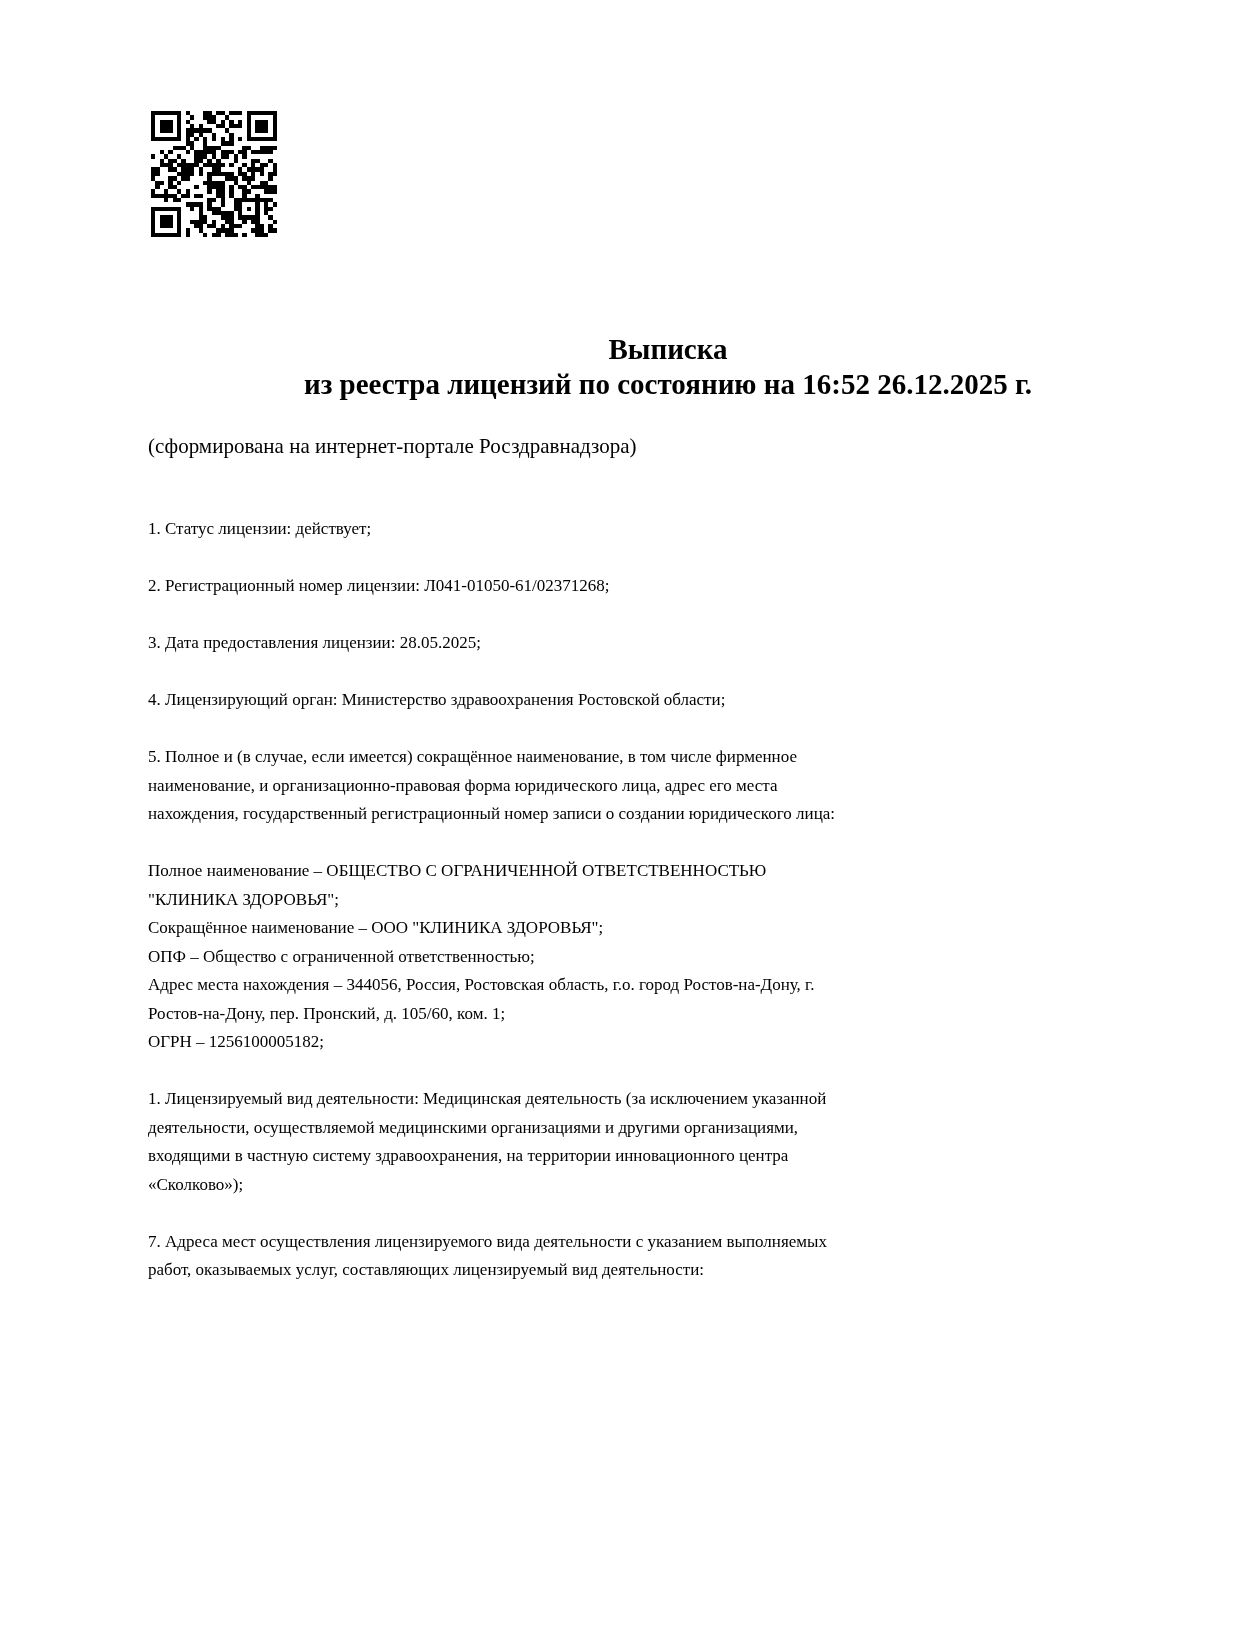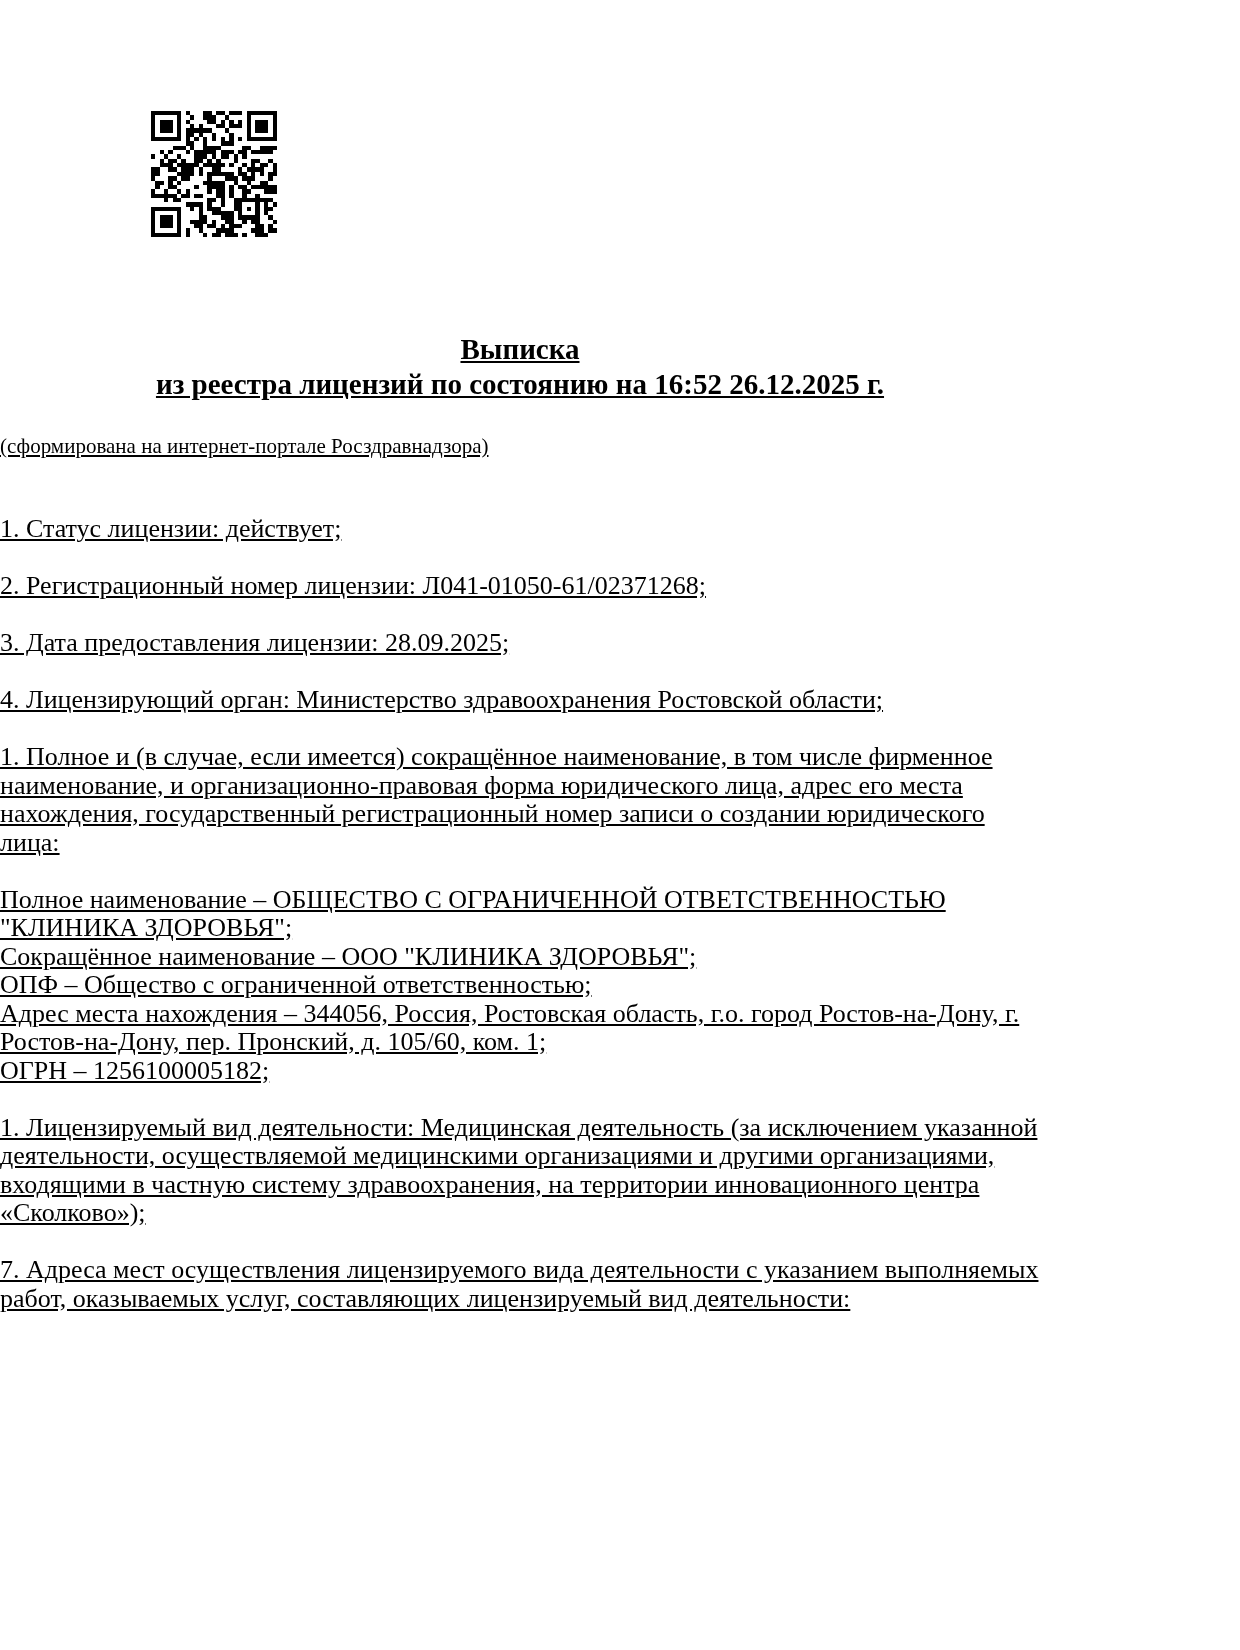--- a/index.html
+++ b/index.html
@@ -12,40 +12,40 @@
     font-family: "Liberation Serif", serif;
     color: #000000;
   }
   .qr-wrap {
     margin: 111px 0 0 151px;
     width: 126px;
     height: 126px;
   }
   .qr-wrap svg { display: block; width: 126px; height: 126px; shape-rendering: crispEdges; }
   .content {
+    margin-left: 148px;
     width: 1040px;
-    text-decoration: underline;
   }
   .doc-title {
     margin: 95px 0 0 0;
     font-size: 29px;
     line-height: 35px;
     font-weight: bold;
     text-align: center;
     white-space: pre-line;
   }
   .doc-subtitle {
     margin: 32px 0 0 0;
     font-size: 21px;
     line-height: 24px;
     text-align: left;
   }
   .content p {
     margin: 28.5px 0 0 0;
-    font-size: 26px;
+    font-size: 17px;
     line-height: 28.5px;
     white-space: pre-line;
   }
   .content p.first { margin-top: 57px; }
 </style>
 </head>
 <body>
 
 <div class="page">
 
@@ -490,25 +490,25 @@
 
     <h1 class="doc-title">Выписка
 из реестра лицензий по состоянию на 16:52 26.12.2025 г.</h1>
 
     <div class="doc-subtitle">(сформирована на интернет-портале Росздравнадзора)</div>
 
     <p class="first">1. Статус лицензии: действует;</p>
 
     <p>2. Регистрационный номер лицензии: Л041-01050-61/02371268;</p>
 
-    <p>3. Дата предоставления лицензии: 28.09.2025;</p>
+    <p>3. Дата предоставления лицензии: 28.05.2025;</p>
 
     <p>4. Лицензирующий орган: Министерство здравоохранения Ростовской области;</p>
 
-    <p>1. Полное и (в случае, если имеется) сокращённое наименование, в том числе фирменное
+    <p>5. Полное и (в случае, если имеется) сокращённое наименование, в том числе фирменное
 наименование, и организационно-правовая форма юридического лица, адрес его места
 нахождения, государственный регистрационный номер записи о создании юридического лица:</p>
 
     <p>Полное наименование – ОБЩЕСТВО С ОГРАНИЧЕННОЙ ОТВЕТСТВЕННОСТЬЮ
 "КЛИНИКА ЗДОРОВЬЯ";
 Сокращённое наименование – ООО "КЛИНИКА ЗДОРОВЬЯ";
 ОПФ – Общество с ограниченной ответственностью;
 Адрес места нахождения – 344056, Россия, Ростовская область, г.о. город Ростов-на-Дону, г.
 Ростов-на-Дону, пер. Пронский, д. 105/60, ком. 1;
 ОГРН – 1256100005182;</p>

